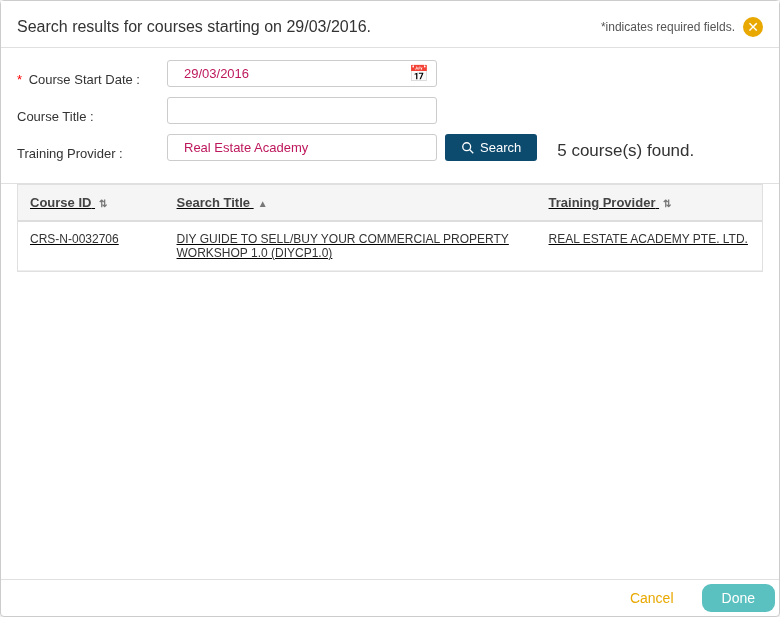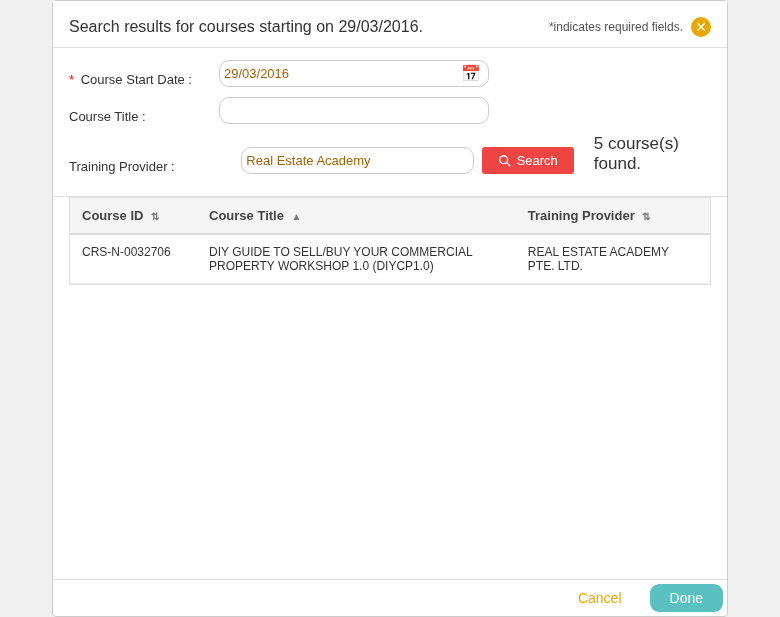--- a/index.html
+++ b/index.html
@@ -13,21 +13,21 @@
     body {
       background: #f0f0f0;
       display: flex;
       justify-content: center;
       align-items: center;
       min-height: 100vh;
     }
 
     .modal {
       background: #fff;
-      width: 676px;
+      width: 780px;
       min-height: 617px;
       border: 1px solid #ccc;
       border-radius: 4px;
       display: flex;
       flex-direction: column;
       position: relative;
     }
 
     .modal-header {
       background: #fff;
@@ -94,24 +94,24 @@
       font-size: 13px;
     }
 
     .required-star {
       color: red;
       margin-right: 3px;
     }
 
     .form-input {
       border: 1px solid #ccc;
-      border-radius: 10px;
-      padding: 5px 4px;
-      font-size: 13px;
-      color: #a16207;
+      border-radius: 3px;
+      padding: 5px 16px;
+      font-size: 13px;
+      color: #be185d;
       outline: none;
     }
 
     .date-input-wrapper {
       position: relative;
       display: flex;
       align-items: center;
     }
 
     .date-input {
@@ -126,25 +126,24 @@
       font-size: 16px;
       cursor: pointer;
     }
 
     .title-input {
       width: 270px;
     }
 
     .provider-input {
       width: 270px;
-      margin-left: 44px;
     }
 
     .search-btn {
-      background: #ef4444;
+      background: #0c4a6e;
       color: #fff;
       border: none;
       border-radius: 3px;
       padding: 6px 16px;
       cursor: pointer;
       font-size: 13px;
       display: flex;
       align-items: center;
       gap: 5px;
       margin-left: 8px;
@@ -171,20 +170,21 @@
     .table-wrapper {
       overflow-y: auto;
       max-height: 280px;
       border: 1px solid #e0e0e0;
       position: relative;
     }
 
     table {
       width: 100%;
       border-collapse: collapse;
+      text-decoration: underline;
     }
 
     thead {
       background: #f5f5f5;
     }
 
     th {
       padding: 10px 12px;
       text-align: left;
       font-weight: bold;
@@ -291,21 +291,21 @@
   <div class="table-container">
     <div class="table-wrapper">
       <table>
         <thead>
           <tr>
             <th class="col-course-id">
               <span>Course ID</span>
               <span class="sort-arrows">⇅</span>
             </th>
             <th class="col-course-title">
-              <span>Course Title</span>
+              <span>Search Title</span>
               <span class="sort-arrows">▲</span>
             </th>
             <th class="col-provider">
               <span>Training Provider</span>
               <span class="sort-arrows">⇅</span>
             </th>
           </tr>
         </thead>
         <tbody id="table-body">
         <tr>

